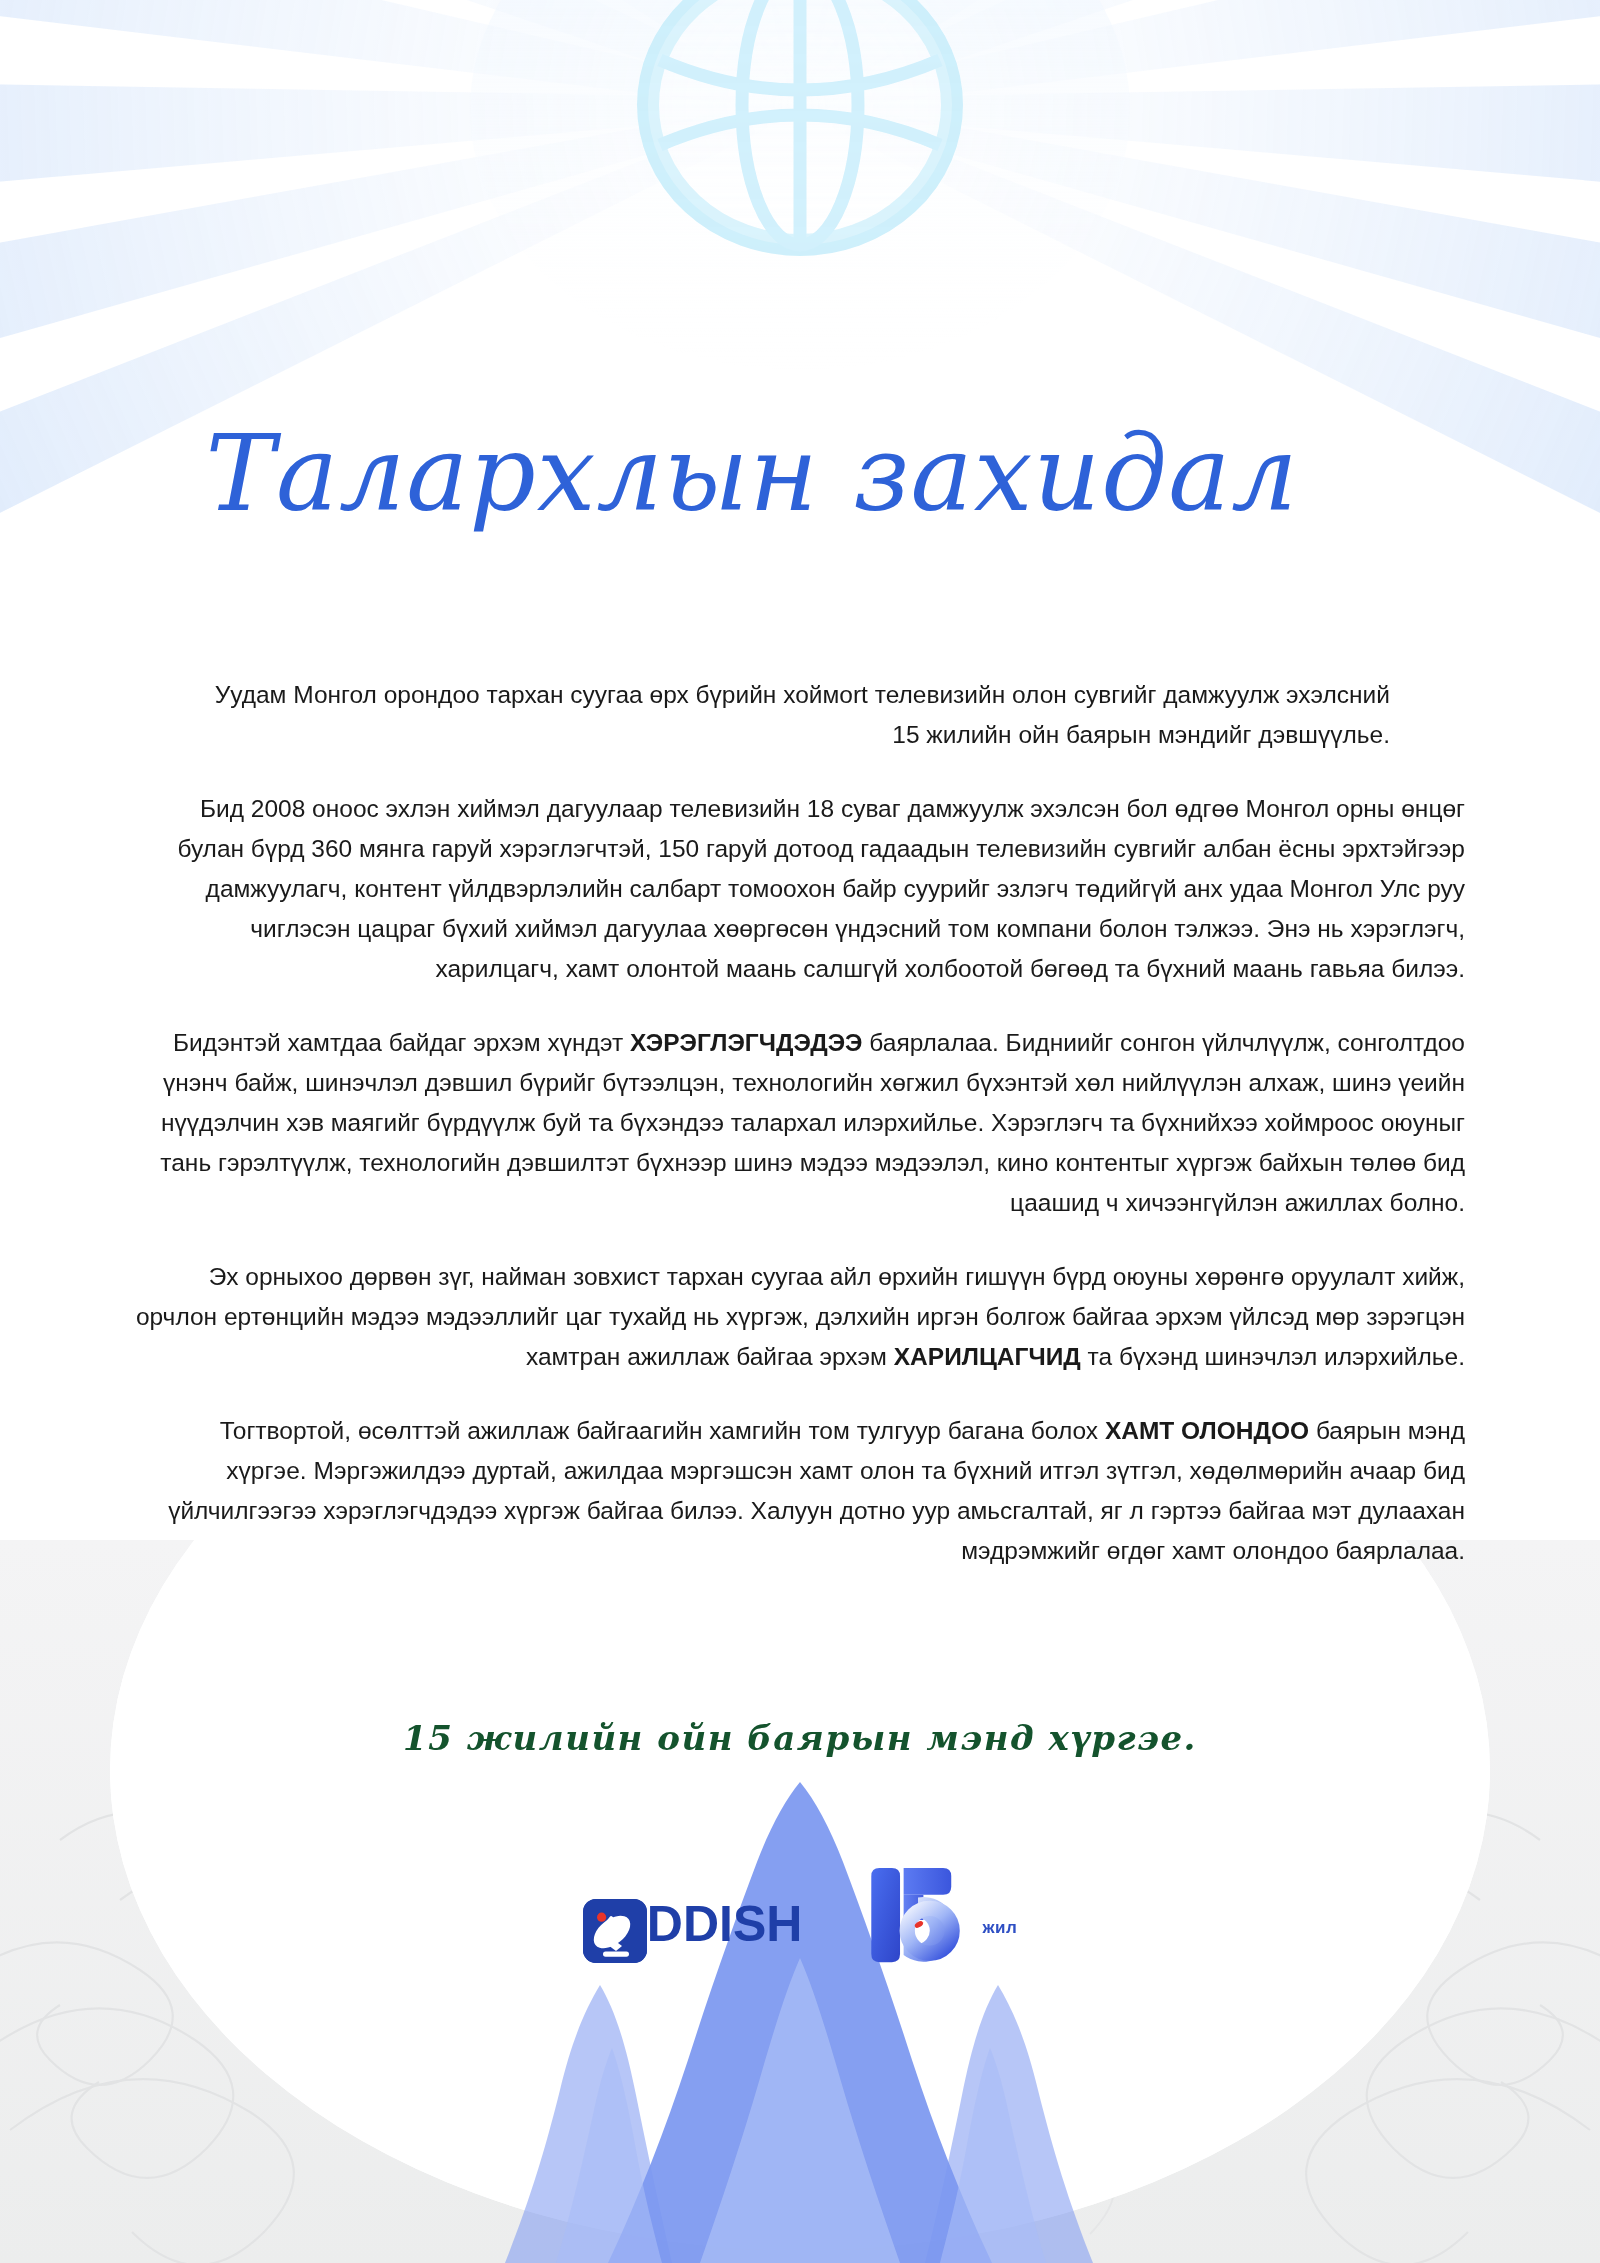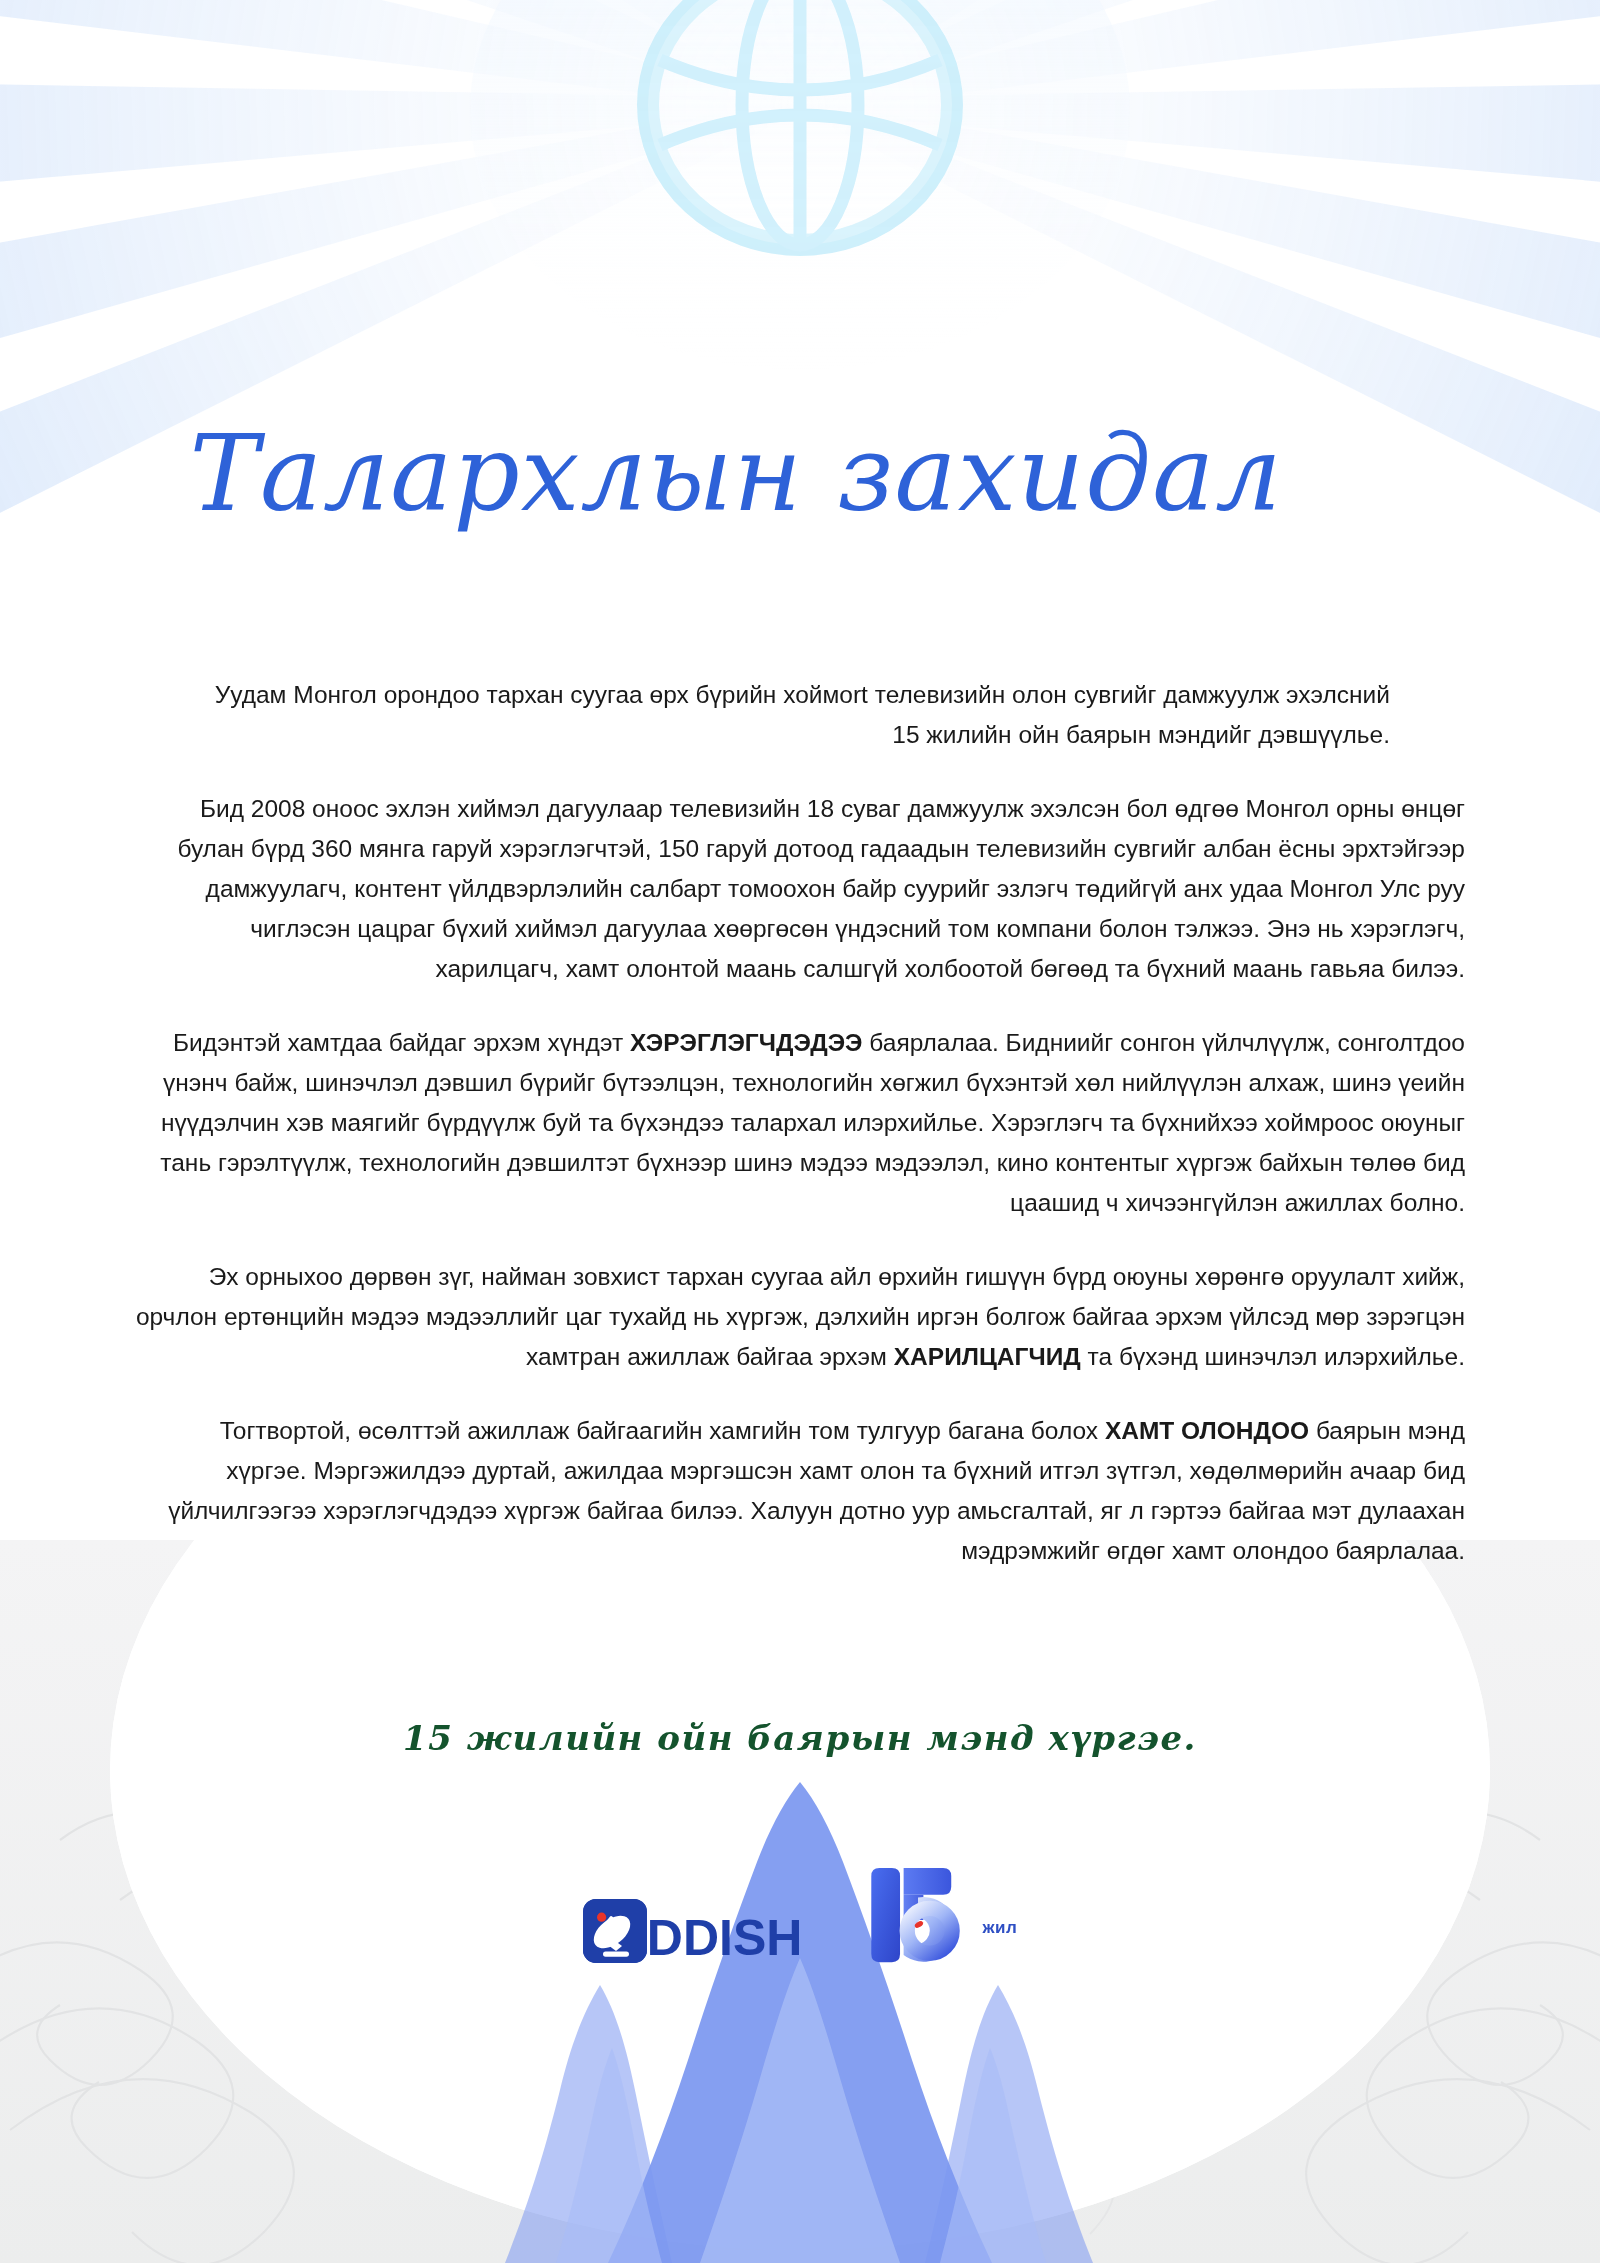--- a/index.html
+++ b/index.html
@@ -29,21 +29,21 @@
   .bg-mountains { z-index: 3; }
 
   
   .content {
     position: relative;
     z-index: 10;
   }
 
   .title-block {
     position: absolute;
-    left: 0;
+    left: 16px;
     top: 420px;
     width: 1472px;
     text-align: center;
   }
   .title-script {
     font-family: "DejaVu Serif", serif;
     font-style: italic;
     font-weight: 400;
     font-size: 104px;
     line-height: 1.05;
@@ -91,21 +91,21 @@
     left: 0;
     top: 1858px;
     width: 1600px;
     display: flex;
     justify-content: center;
     align-items: center;
     gap: 62px;
   }
   .ddish-logo {
     display: flex;
-    align-items: flex-end;
+    align-items: flex-start;
     gap: 0;
     margin-top: 40px;
   }
   .ddish-mark {
     width: 64px;
     height: 64px;
     border-radius: 13px;
     background: #1f3fa8;
     position: relative;
     flex: none;

